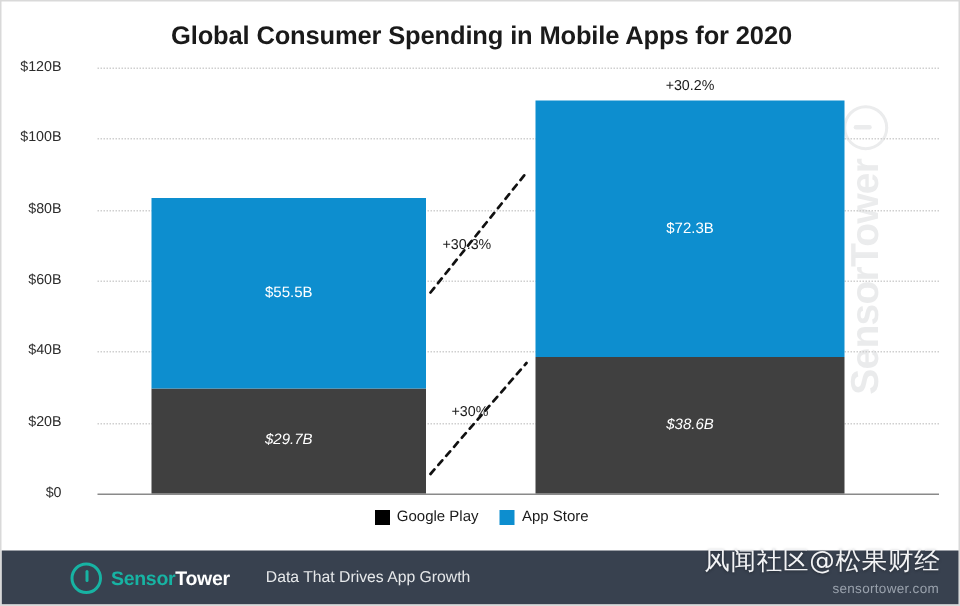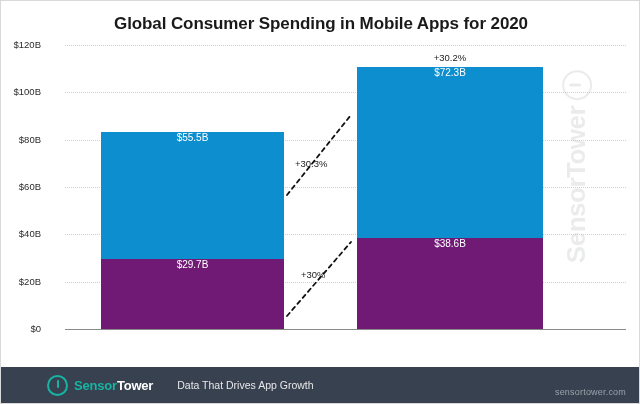--- a/index.html
+++ b/index.html
@@ -67,23 +67,24 @@
     white-space: nowrap;
   }
 
   
   .bar-group { position: absolute; bottom: 0; }
   .bar-seg {
     position: absolute;
     left: 0;
     width: 100%;
     display: flex;
+    align-items: center;
     justify-content: center;
   }
-  .seg-google { background: #701a75; }
+  .seg-google { background: #404040; font-style: italic; }
   .seg-appstore { background: #0d8ecf; }
   .seg-label {
     font-size: 10px;
     color: #ffffff;
     font-weight: normal;
   }
   .bar-total-label {
     position: absolute;
     left: 0;
     width: 100%;
@@ -258,41 +259,52 @@
     <div class="bar-group" style="left:36px; width:183px; height:201.6px;">
       <div class="bar-seg seg-google" style="bottom:0; height:70.3px;">
         <span class="seg-label">$29.7B</span>
       </div>
       <div class="bar-seg seg-appstore" style="bottom:70.3px; height:127px;">
         <span class="seg-label">$55.5B</span>
       </div>
 
     </div>
 
-    <div class="bar-group" style="left:292px; width:186px; height:262.4px;">
+    <div class="bar-group" style="left:292px; width:206px; height:262.4px;">
       <div class="bar-total-label" style="top:-15px;">+30.2%</div>
       <div class="bar-seg seg-google" style="bottom:0; height:91.3px;">
         <span class="seg-label">$38.6B</span>
       </div>
       <div class="bar-seg seg-appstore" style="bottom:91.3px; height:171.1px;">
         <span class="seg-label">$72.3B</span>
       </div>
     </div>
 
     <svg class="connector" style="left:0; top:0; width:561px; height:284px;" viewBox="0 0 561 284">
       <line x1="222" y1="150" x2="286" y2="70" stroke="#111111" stroke-width="1.8" stroke-dasharray="4 4" stroke-linecap="round"></line>
       <line x1="222" y1="271" x2="286" y2="197" stroke="#111111" stroke-width="1.8" stroke-dasharray="4 4" stroke-linecap="round"></line>
     </svg>
     <div class="growth-label" style="left:230px; top:113px;">+30.3%</div>
     <div class="growth-label" style="left:236px; top:224px;">+30%</div>
 
   </div>
 
+  <div id="legend">
+    <div class="legend-item">
+      <span class="legend-swatch" style="background:#000000;"></span>
+      <span class="legend-text">Google Play</span>
+    </div>
+    <div class="legend-item">
+      <span class="legend-swatch" style="background:#0d8ecf;"></span>
+      <span class="legend-text">App Store</span>
+    </div>
+  </div>
 
   <div id="footer">
     <div id="footer-logo-mark"></div>
     <div id="footer-brand"><span class="brand-sensor">Sensor</span><span class="brand-tower">Tower</span></div>
     <div id="footer-tagline">Data That Drives App Growth</div>
     <div id="footer-url">sensortower.com</div>
   </div>
 
+  <div id="cjk-watermark">风闻社区@松果财经</div>
 
 </div>
 
 </body></html>

